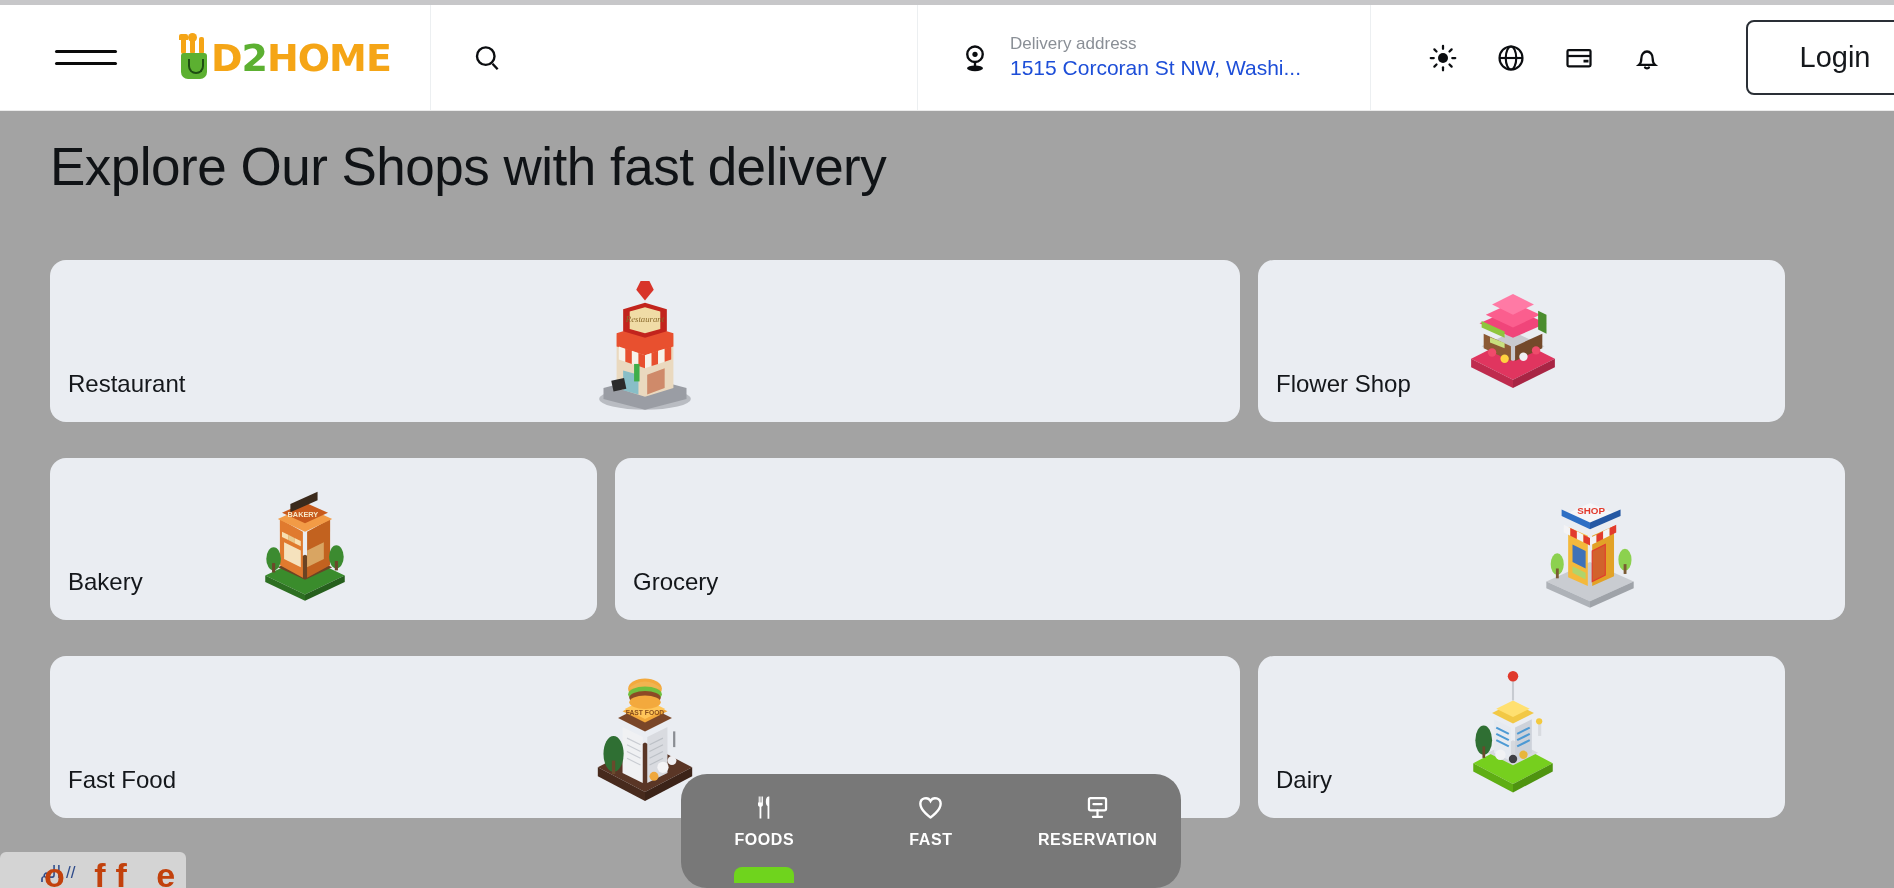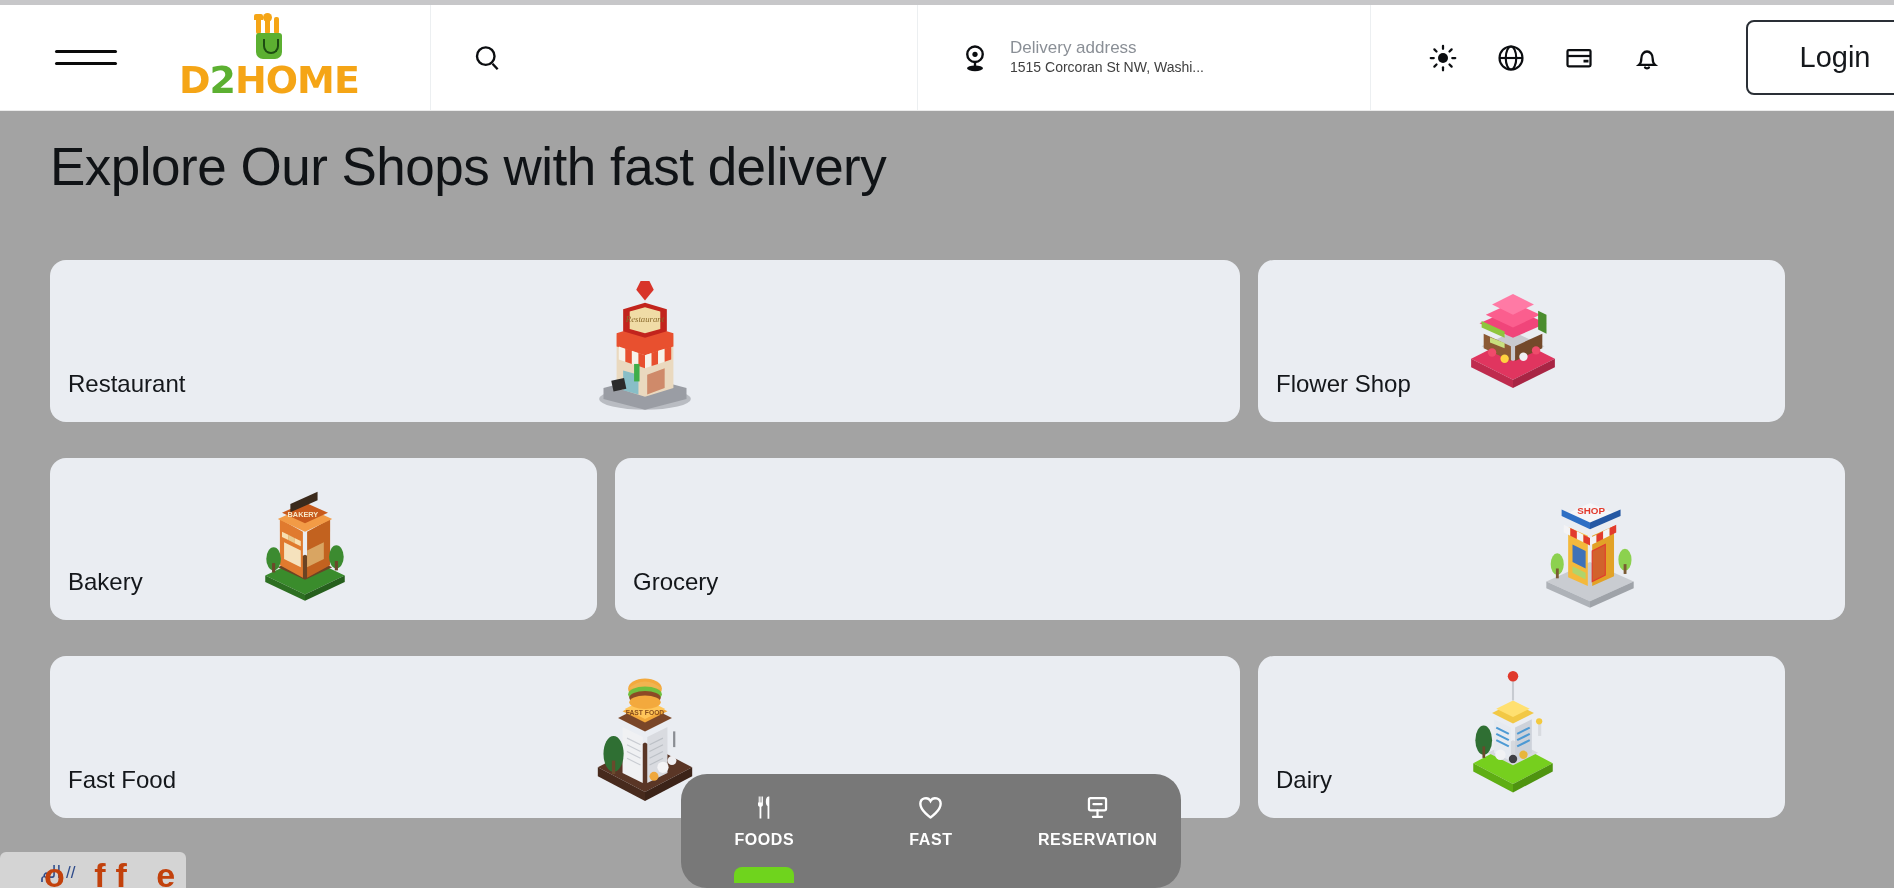--- a/index.html
+++ b/index.html
@@ -23,21 +23,21 @@
     width:431px;flex:0 0 431px;display:flex;align-items:center;
     border-right:1px solid #eceff1;
   }
   .burger{
     width:62px;margin-left:55px;display:flex;flex-direction:column;
     justify-content:center;gap:9px;cursor:pointer;
   }
   .burger span{display:block;height:3px;background:#0a0a0a;border-radius:2px;}
   .burger span:nth-child(1){width:62px;}
   .burger span:nth-child(2){width:62px;}
-  .logo{margin-left:62px;display:flex;align-items:center;gap:2px;flex-direction:column;}
+  .logo{margin-left:62px;display:flex;align-items:center;gap:2px;}
   .logo-mark{position:relative;width:30px;height:42px;}
   .logo-cup{
     position:absolute;bottom:0;left:2px;width:26px;height:26px;
     background:#5cb031;border-radius:3px 3px 7px 7px;
   }
   .logo-cup:after{
     content:"";position:absolute;left:7px;top:6px;width:12px;height:13px;
     border:2.5px solid #1d4d12;border-top:none;border-radius:0 0 8px 8px;
   }
   .logo-fork,.logo-spoon,.logo-knife{position:absolute;background:#f5a516;border-radius:2px;}
@@ -71,21 +71,21 @@
   }
   .search-input::placeholder{color:#8f9399;}
 
   .hdr-addr{
     width:453px;flex:0 0 453px;display:flex;align-items:center;
     border-right:1px solid #eceff1;padding-left:42px;gap:20px;cursor:pointer;
   }
   .pin-ico{width:30px;height:34px;flex:0 0 30px;}
   .addr-lines{display:flex;flex-direction:column;gap:1px;}
   .addr-label{font-size:17px;color:#8a8f96;line-height:1.2;}
-  .addr-value{font-size:14px;color:#404040;line-height:1.25;}
+  .addr-value{font-size:21px;color:#1d4ed8;line-height:1.25;}
 
   .hdr-right{
     flex:1;display:flex;align-items:center;gap:34px;padding-left:55px;
   }
   .ico-btn{
     width:34px;height:34px;display:flex;align-items:center;justify-content:center;
     cursor:pointer;
   }
   .login-btn{
     margin-left:48px;width:178px;height:75px;border:2.5px solid #2a2f36;

